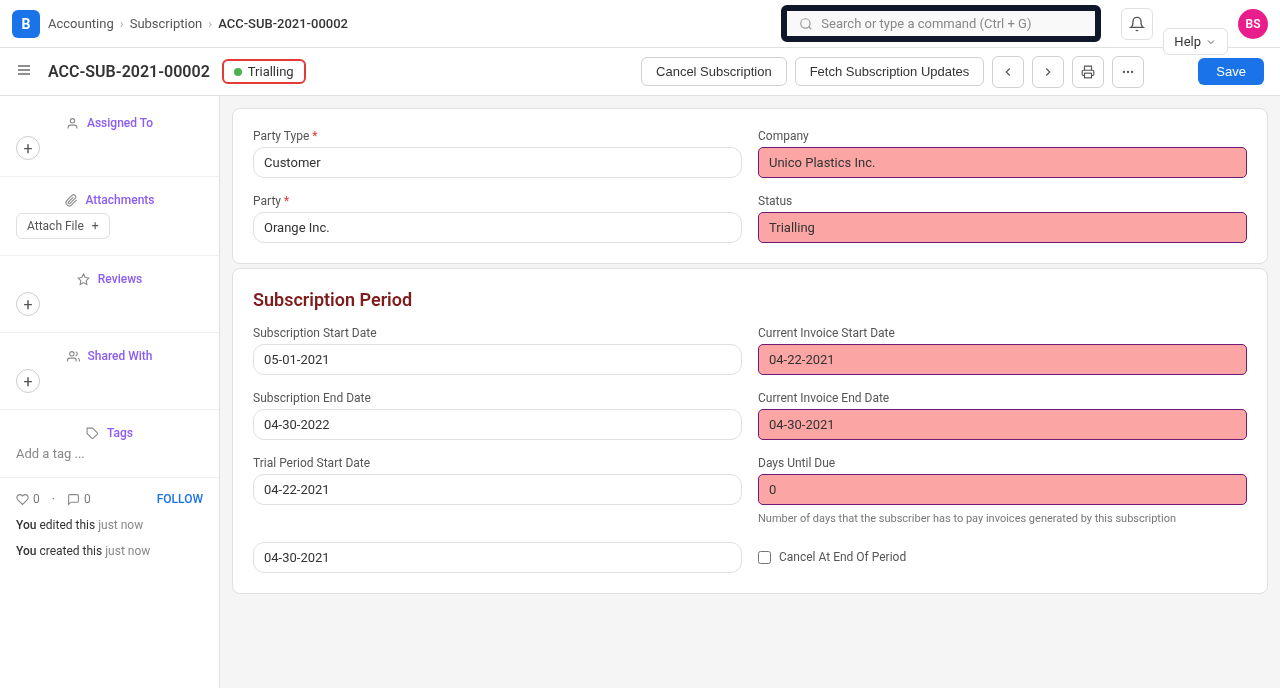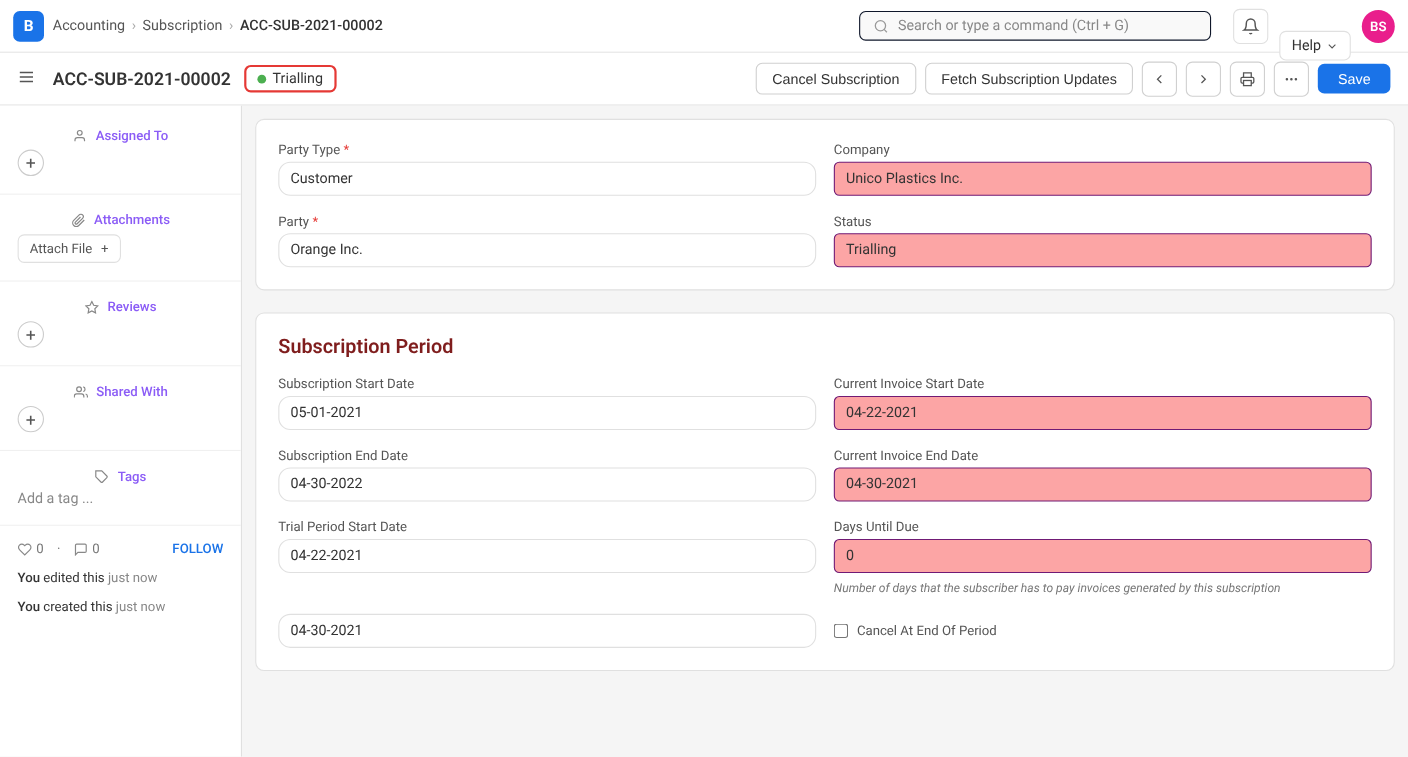--- a/index.html
+++ b/index.html
@@ -14,21 +14,21 @@
     .app-icon {
       width: 28px; height: 28px; background: #1a73e8; border-radius: 6px;
       display: flex; align-items: center; justify-content: center;
       color: #fff; font-weight: bold; font-size: 14px; flex-shrink: 0;
     }
     .breadcrumb { display: flex; align-items: center; gap: 6px; color: #555; font-size: 13px; }
     .breadcrumb-sep { color: #aaa; }
     .breadcrumb-current { color: #333; font-weight: 500; }
     .search-bar {
       margin-left: auto; display: flex; align-items: center;
-      border: 1px solid #0f172a; border-radius: 6px;
+      border: 6px solid #0f172a; border-radius: 6px;
       padding: 5px 12px; gap: 8px; background: #f9f9f9;
       width: 320px; color: #888; font-size: 13px; cursor: text;
     }
     .search-bar svg { color: #999; }
     .topnav-actions { display: flex; align-items: center; gap: 10px; margin-left: 12px; }
     .bell-btn {
       width: 32px; height: 32px; border: 1px solid #e0e0e0; border-radius: 6px;
       display: flex; align-items: center; justify-content: center;
       background: #fff; cursor: pointer; position: relative;
     }
@@ -64,21 +64,21 @@
       padding: 6px 14px; background: #fff; cursor: pointer;
       font-size: 13px; color: #333;
     }
     .btn-icon {
       width: 32px; height: 32px; border: 1px solid #d0d0d0; border-radius: 6px;
       display: flex; align-items: center; justify-content: center;
       background: #fff; cursor: pointer;
     }
     .btn-primary {
       background: #1a73e8; color: #fff; border: none;
-      border-radius: 6px; padding: 6px 18px; cursor: pointer; font-size: 13px;
+      border-radius: 6px; padding: 6px 18px; cursor: pointer; font-size: 13px; margin-left: 46px;
     }
 
     
     .layout { display: flex; height: calc(688px - 96px); }
 
     
     .sidebar {
       width: 220px; background: #fff; border-right: 1px solid #e0e0e0;
       padding: 12px 0; overflow-y: auto; flex-shrink: 0;
     }
@@ -107,39 +107,39 @@
     .social-item { display: flex; align-items: center; gap: 4px; }
     .follow-btn { margin-left: auto; color: #1a73e8; cursor: pointer; font-size: 12px; font-weight: 500; }
     .activity-item { padding: 6px 16px; font-size: 12px; color: #333; }
     .activity-label { font-weight: 500; }
     .activity-time { color: #888; }
 
     
     .main { flex: 1; overflow-y: auto; background: #f5f5f5; padding: 12px; }
     .card {
       background: #fff; border-radius: 8px; border: 1px solid #e0e0e0;
-      margin-bottom: 20px; padding: 20px;
+      margin-bottom: 4px; padding: 20px;
     }
     .form-grid { display: grid; grid-template-columns: 1fr 1fr; gap: 16px; }
     .form-field { display: flex; flex-direction: column; gap: 4px; }
     .form-label { font-size: 12px; color: #555; }
     .form-label .required { color: #e53935; }
     .form-input {
       border: 1px solid #e0e0e0; border-radius: 11px;
       padding: 7px 10px; font-size: 13px; color: #333;
       background: #fff;
     }
     .form-input-readonly {
       border: 1px solid #701a75; border-radius: 5px;
       padding: 7px 10px; font-size: 13px; color: #333;
       background: #fca5a5;
     }
     .section-title { font-size: 18px; font-weight: 600; color: #7f1d1d; margin-bottom: 16px; }
     .checkbox-row { display: flex; align-items: center; gap: 8px; margin-top: 8px; font-size: 12px; color: #555; }
-    .help-text { font-size: 11px; color: #777; margin-top: 2px; line-height: 1.4; font-style: italic; }
+    .help-text { font-size: 11px; color: #777; margin-top: 2px; line-height: 1.4; }
   </style>
 </head>
 <body>
 
 <div class="topnav">
   <div class="app-icon">B</div>
   <div class="breadcrumb">
     <span>Accounting</span>
     <span class="breadcrumb-sep">›</span>
     <span>Subscription</span>

